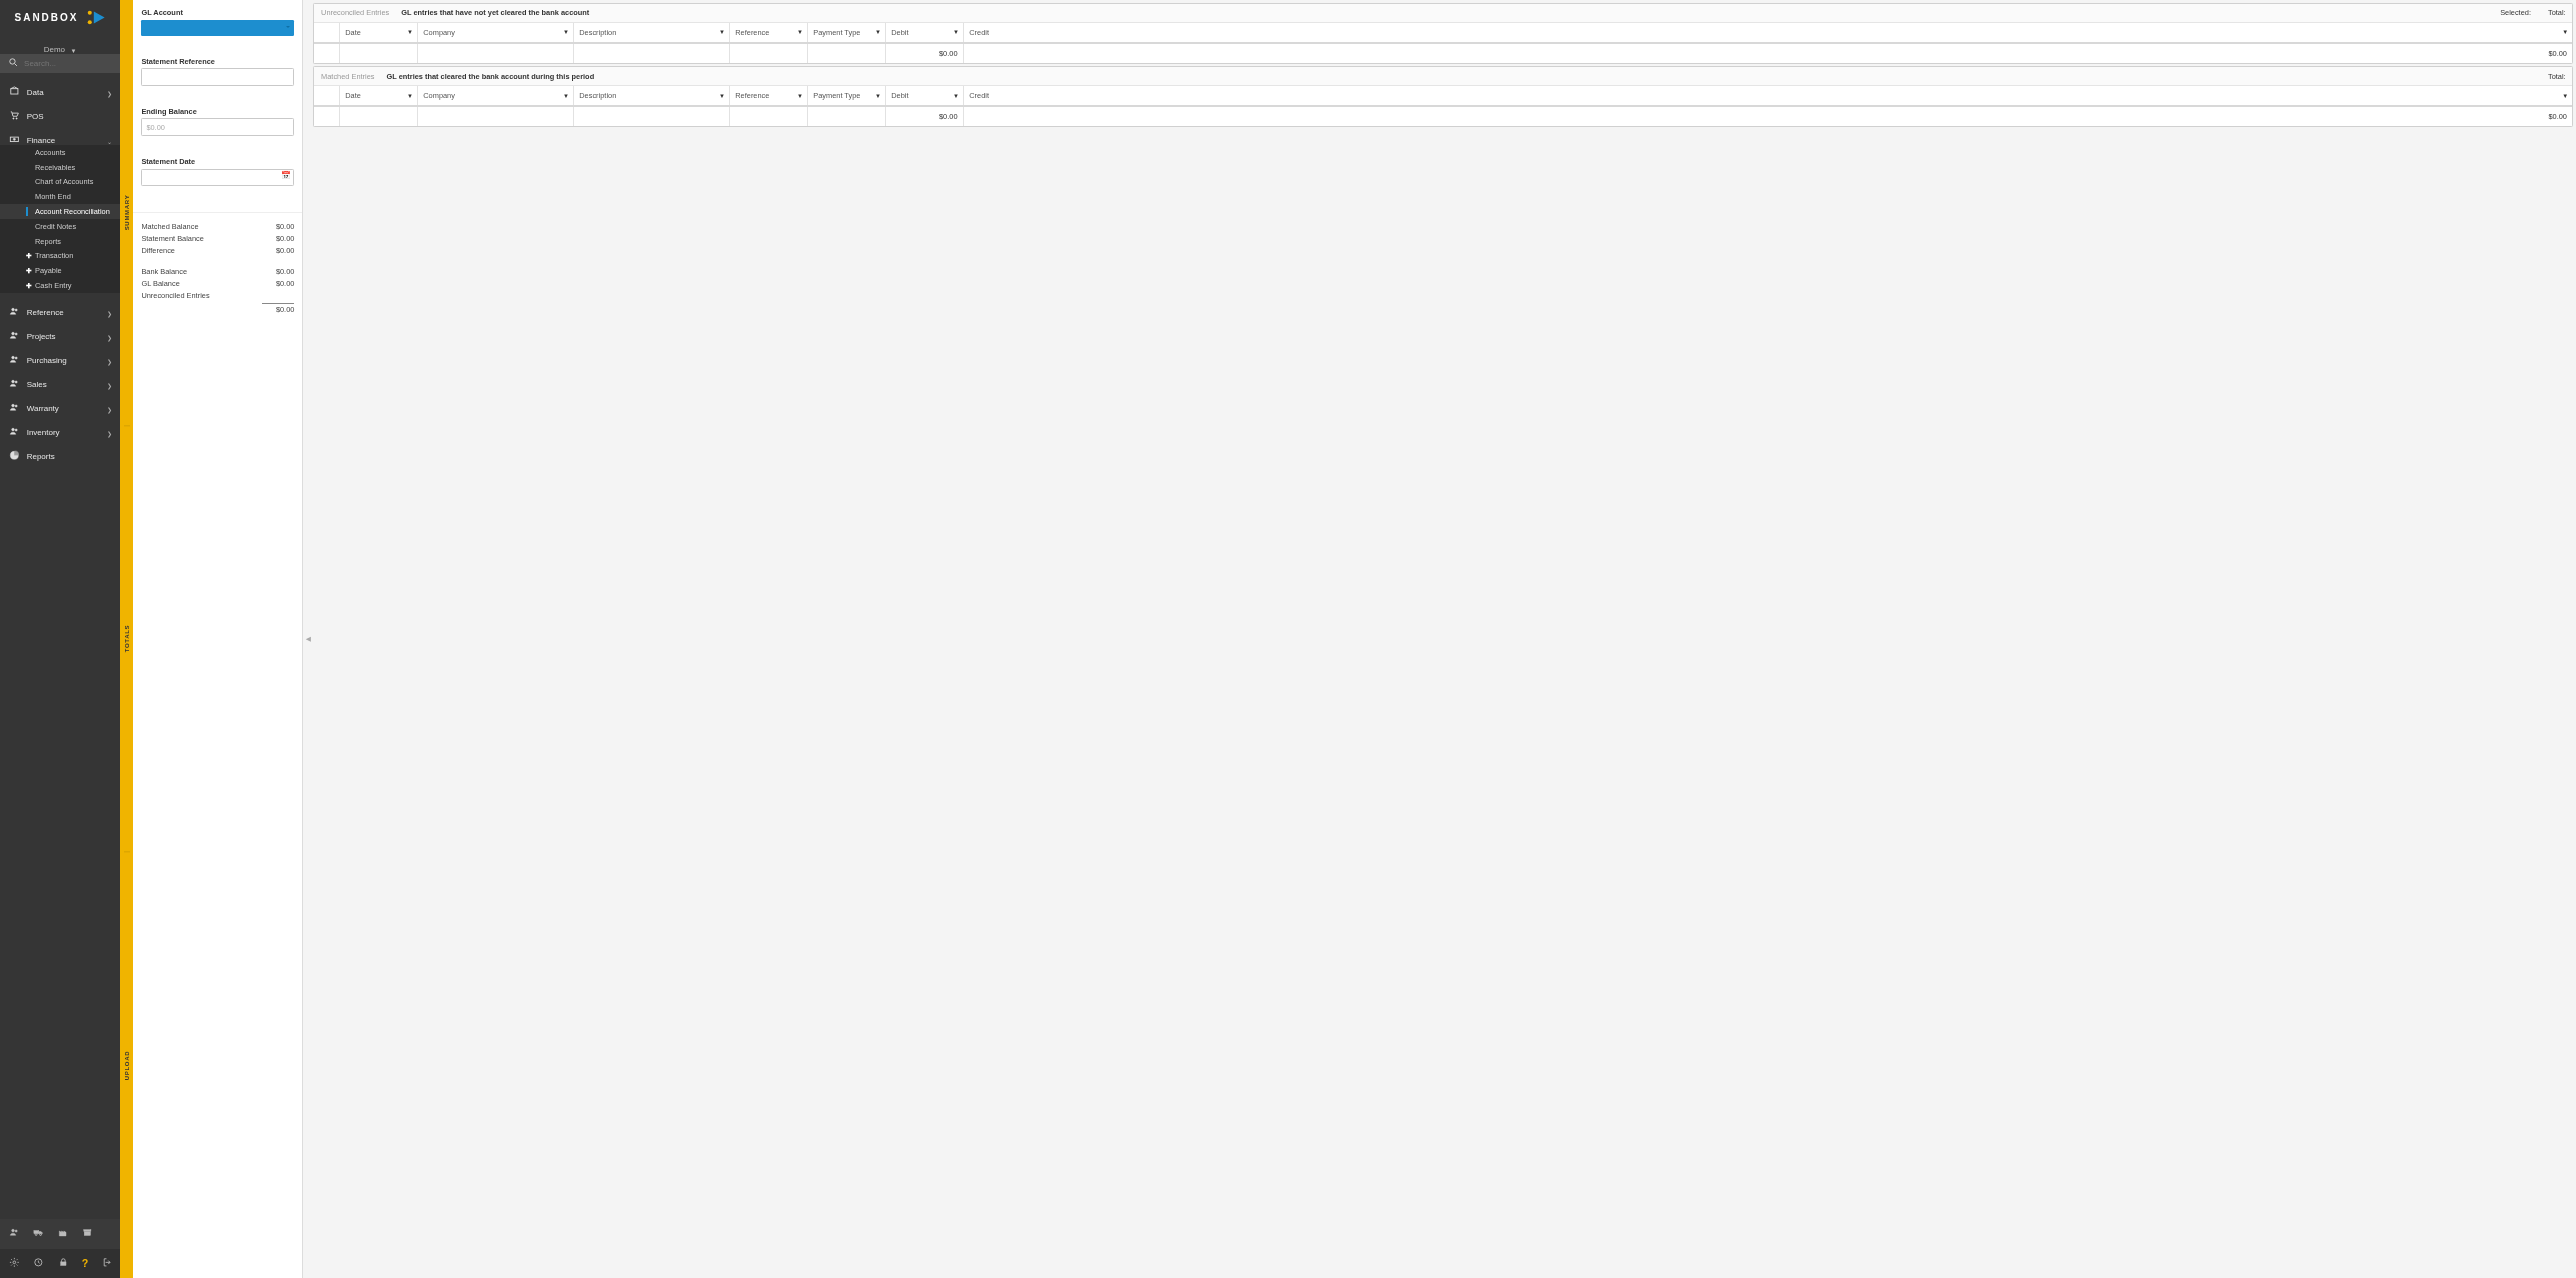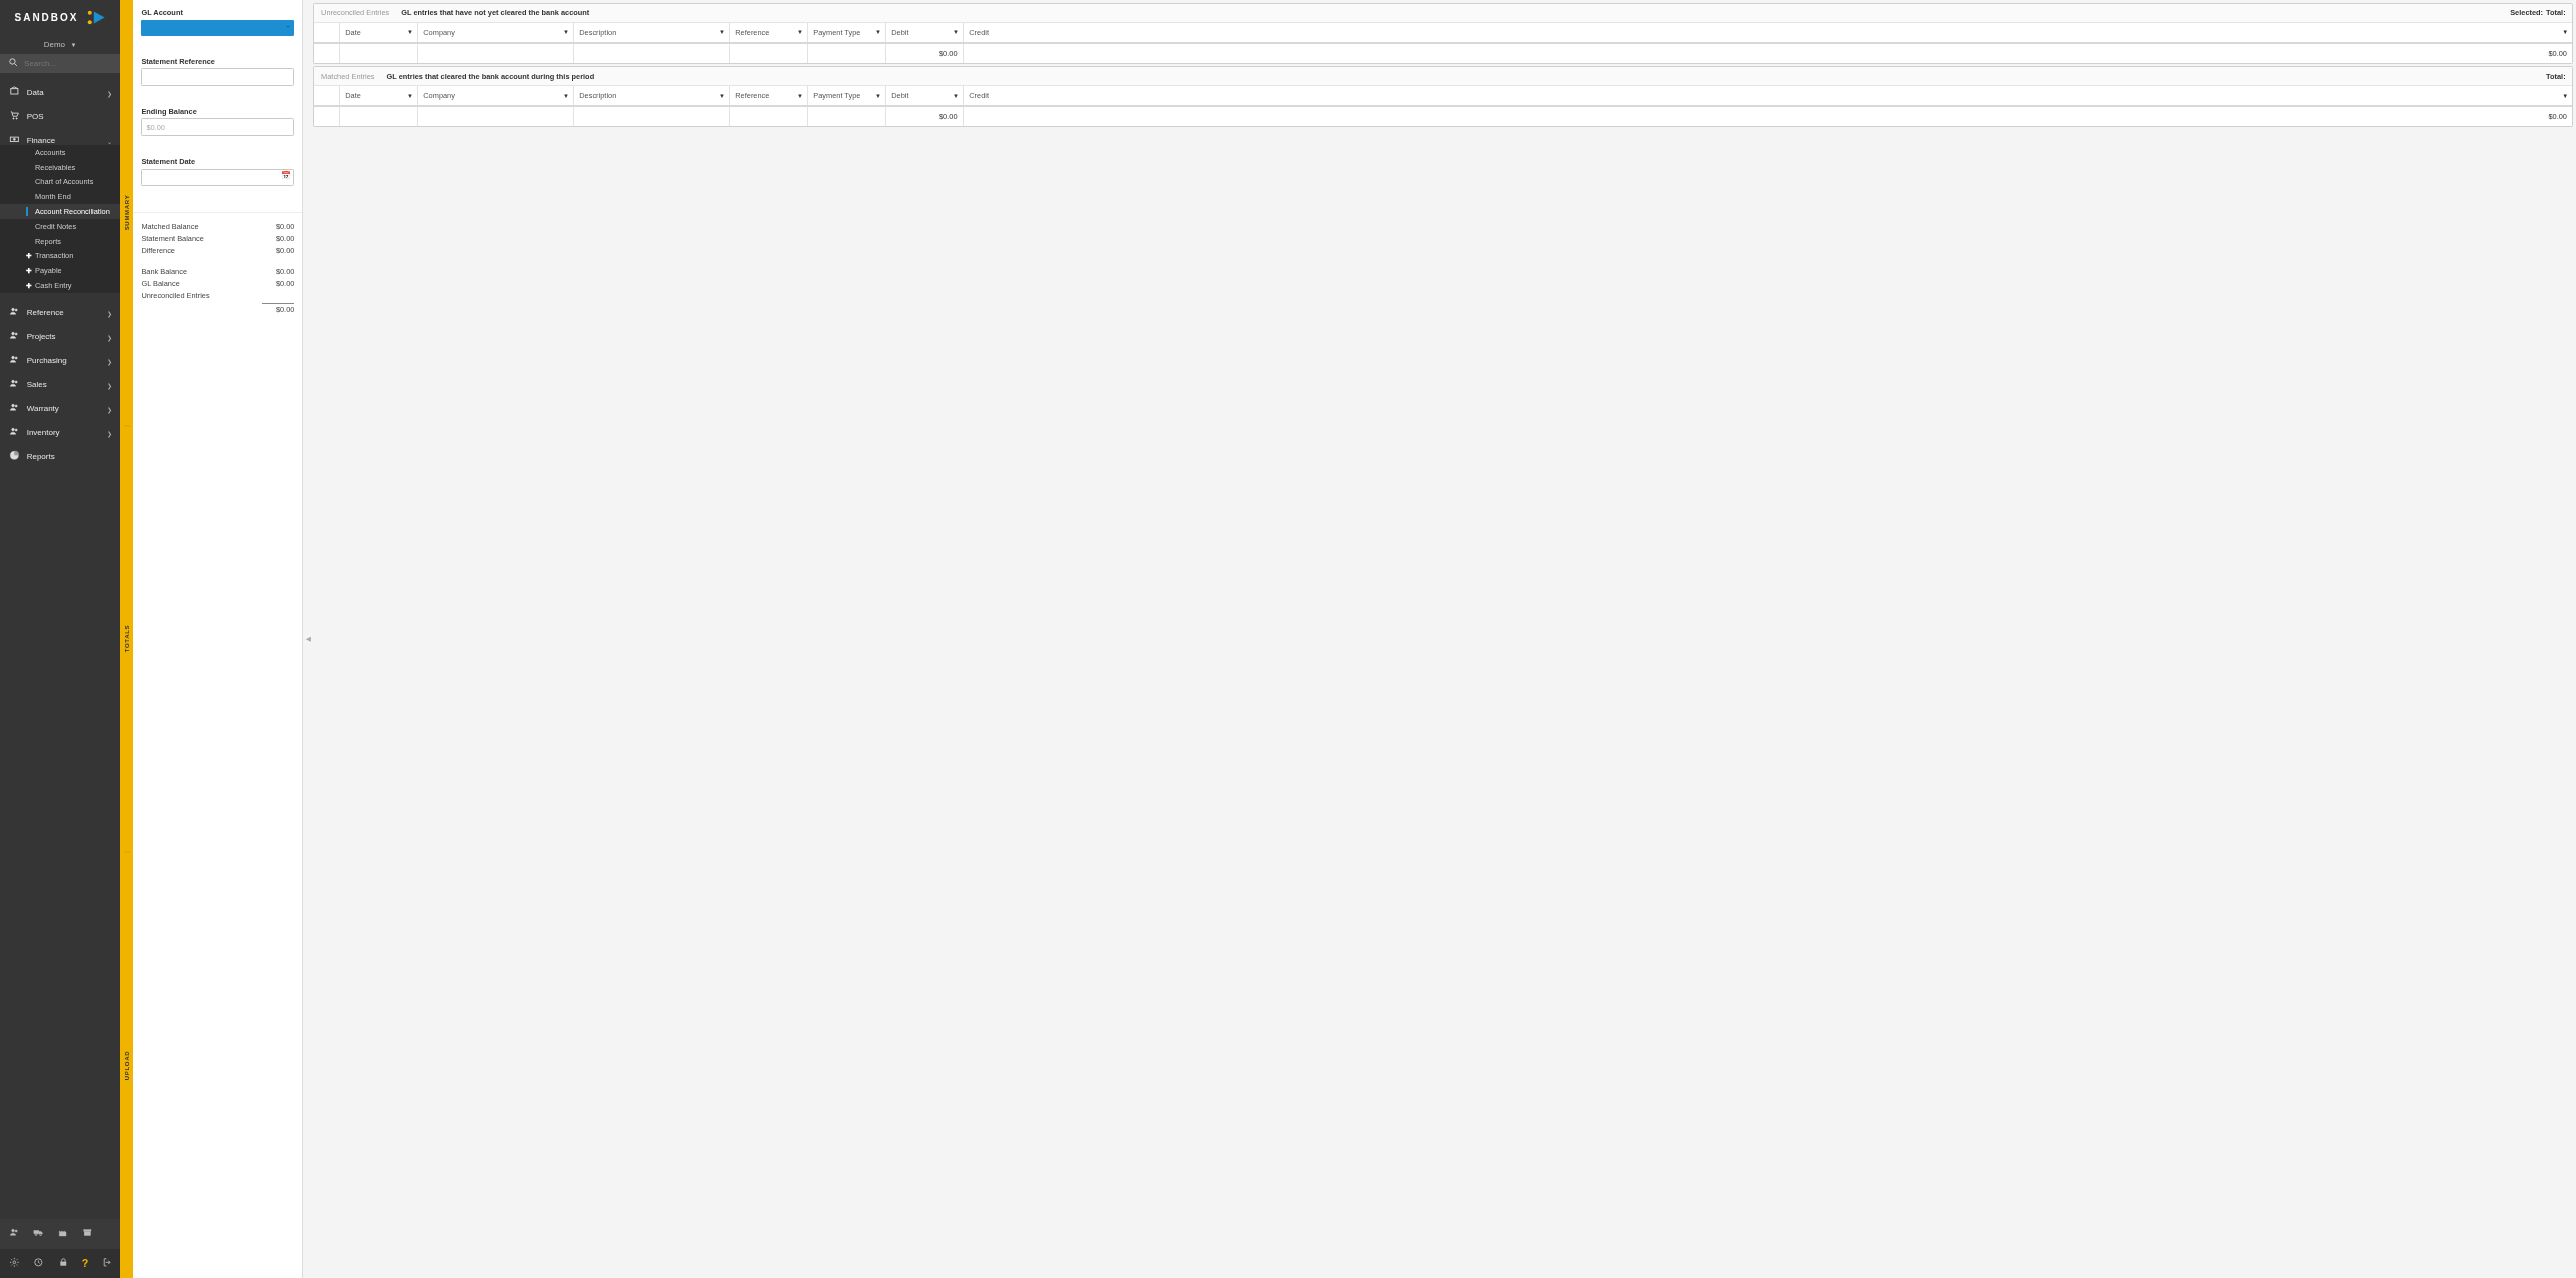--- a/index.html
+++ b/index.html
@@ -5,21 +5,21 @@
 *{box-sizing:border-box;margin:0;padding:0;font-family:"Helvetica Neue",Arial,sans-serif}
 html,body{height:100%;width:100%;overflow:hidden}
 body{display:flex;background:#f4f4f4;color:#333}
 
 
 .sidebar{width:120px;height:100%;background:#353535;color:#ddd;display:flex;flex-direction:column;font-size:8px}
 .sb-logo{height:35px;display:flex;align-items:center;justify-content:center;padding:5.4px 6.7px;gap:4px}
 .sb-logo-text{color:#fff;font-weight:700;letter-spacing:2px;font-size:10px}
 .sb-logo-mark{width:23px;height:23px;position:relative}
 .sb-logo-mark svg{width:100%;height:100%}
-.sb-org{height:19px;display:flex;align-items:center;justify-content:center;gap:5.4px;color:#bdbdbd;font-size:8px}
+.sb-org{height:19px;display:flex;align-items:flex-end;justify-content:center;gap:5.4px;color:#bdbdbd;font-size:8px}
 .sb-org .chev{font-size:6px}
 .sb-search{display:flex;align-items:center;gap:5.4px;height:19px;background:#4a4a4a;padding:0 8px;color:#ddd}
 .sb-search input{flex:1;background:transparent;border:none;outline:none;color:#ddd;font-size:8px}
 .sb-nav{flex:1;overflow:auto}
 .nav-item{display:flex;align-items:flex-end;height:24px;padding:0 8px;color:#e6e6e6;cursor:pointer;font-size:8px;gap:6.7px;position:relative}
 .nav-item .ico{width:12px;display:flex;justify-content:center;color:#ddd}
 .nav-item .lbl{flex:1}
 .nav-item .chev{font-size:6px;color:#aaa}
 .nav-sub{display:none;background:#2b2b2b}
 .nav-sub.open{display:block}
@@ -65,21 +65,21 @@
 
 
 .collapse-col{width:10px;display:flex;align-items:center;justify-content:center;color:#aaa;cursor:pointer;font-size:6.7px}
 
 
 .grids{flex:1;display:flex;flex-direction:column;min-width:0;padding-right:2.7px}
 .grid-block{border:0.7px solid #d0d0d0;border-radius:1.3px;background:#fff;margin-top:2.7px;display:flex;flex-direction:column}
 .grid-head{height:19px;display:flex;align-items:center;padding:0 6.7px;font-size:7.4px;gap:12px;background:#fafafa;border-bottom:0.7px solid #e5e5e5}
 .grid-head .ghlabel{color:#999}
 .grid-head .ghdesc{color:#333;font-weight:600}
-.grid-head .ghright{margin-left:auto;display:flex;gap:3px;color:#333;font-weight:700}
+.grid-head .ghright{margin-left:auto;display:flex;gap:17px;color:#333;font-weight:400}
 .grid-cols{height:20px;display:flex;border-bottom:0.7px solid #d8d8d8;font-size:7.4px;color:#555}
 .gcol{border-right:0.7px solid #e2e2e2;display:flex;align-items:center;padding:0 5.4px;position:relative}
 .gcol:first-child{width:25.5px}
 .gcol .flt{position:absolute;right:4px;font-size:6px;color:#333}
 .c-date{width:78px}
 .c-comp{width:156px}
 .c-desc{width:156px}
 .c-ref{width:78px}
 .c-pay{width:78px}
 .c-deb{width:78px}

